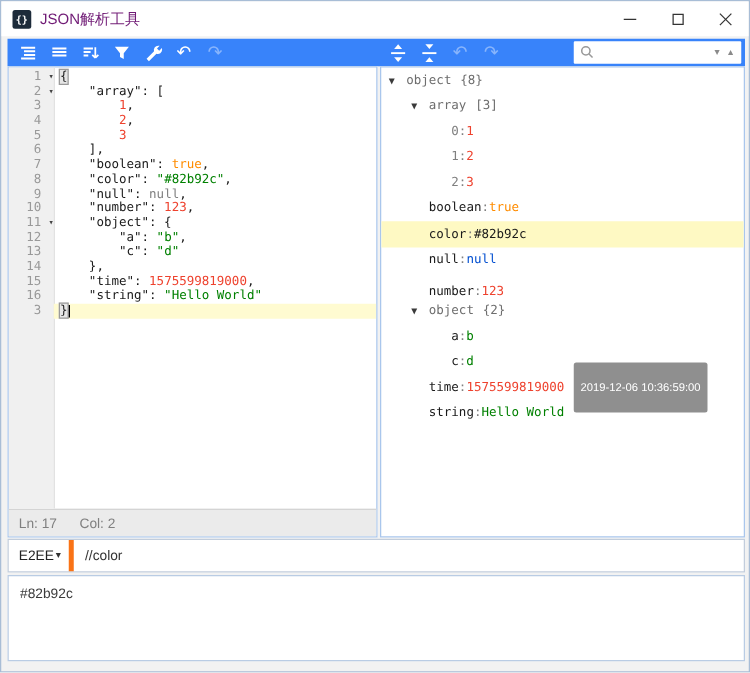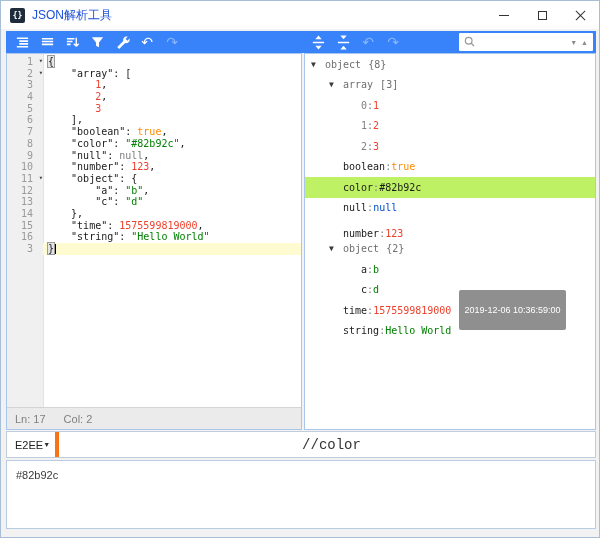--- a/index.html
+++ b/index.html
@@ -3,21 +3,21 @@
 <meta charset="utf-8">
 <style>
   * { margin:0; padding:0; box-sizing:border-box; }
   html,body { width:600px; height:538px; }
   body { font-family:"Liberation Sans",sans-serif; background:#f2f2f2; overflow:hidden; }
   #window { position:relative; width:600px; height:538px; background:#f2f2f2; border:1px solid #a8bdd6; overflow:hidden; }
 
   
   .titlebar { position:absolute; top:0; left:0; right:0; height:28px; background:#ffffff; display:flex; align-items:center; padding-left:9px; }
   .app-icon { width:15px; height:15px; background:#1d2b3a; color:#fff; font:bold 8px "DejaVu Sans Mono",monospace; display:flex; align-items:center; justify-content:center; border-radius:2px; flex-shrink:0; }
-  .win-title { font-size:12px; color:#1d4ed8; margin-left:7px; }
+  .win-title { font-size:12px; color:#701a75; margin-left:7px; }
   .win-controls { position:absolute; right:0; top:0; height:28px; display:flex; }
   .win-btn { width:38px; height:28px; display:flex; align-items:center; justify-content:center; }
   .glyph-min { width:10px; height:1px; background:#333; }
   .glyph-max { width:9px; height:9px; border:1px solid #333; }
   .glyph-close { position:relative; width:11px; height:11px; }
   .glyph-close::before,.glyph-close::after { content:""; position:absolute; left:5px; top:-1px; width:1px; height:13px; background:#333; }
   .glyph-close::before { transform:rotate(45deg); }
   .glyph-close::after { transform:rotate(-45deg); }
 
   
@@ -46,39 +46,39 @@
   .sg.num { color:#ee422e; }
   .sg.bool { color:#ff8c00; }
   .sg.nul { color:#808080; }
   .sg.bx { border:1px solid #9a9a9a; background:#e6e6e6; }
   .caret { display:inline-block; width:1px; height:10px; background:#000; vertical-align:text-bottom; }
   .statusbar { height:22px; background:#ebebeb; border-top:1px solid #d4d4d4; color:#808080; font-size:11px; display:flex; align-items:center; padding-left:8px; gap:18px; flex-shrink:0; }
 
   
   .tree-panel { position:absolute; left:303px; top:52px; width:292px; height:377px; background:#fff; border:1px solid #a9c6ec; overflow:hidden; font-family:"DejaVu Sans Mono",monospace; font-size:10px; }
   .trow { height:20.5px; display:flex; align-items:center; }
-  .trow.hl { background:#bef264; }
+  .trow.hl { background:#fef9c3; }
   .tarrow { width:14px; font-size:8px; color:#3a3a3a; cursor:pointer; flex-shrink:0; }
   .tlabel { color:#6e6e6e; }
   .tmeta { color:#6e6e6e; margin-left:7px; }
   .tfield { color:#1a1a1a; }
   .tfield.idx { color:#808080; }
   .tsep { color:#808080; }
   .tval.num { color:#ee422e; }
   .tval.bool { color:#ff8c00; }
   .tval.nul { color:#004ed0; }
   .tval.str { color:#008000; }
   .tval.plain { color:#1a1a1a; }
   .badge { margin-left:8px; background:#8f8f8f; color:#fff; font-family:"Liberation Sans",sans-serif; font-size:9px; padding:15px 5px; border-radius:2px; white-space:nowrap; }
 
   
   .query-row { position:absolute; left:5px; top:430px; width:590px; height:27px; background:#fff; border:1px solid #c2cddc; display:flex; }
   .mode-select { width:52px; border-right:4px solid #f97316; display:flex; align-items:center; justify-content:space-between; padding:0 6px 0 8px; font-size:11px; color:#222; cursor:pointer; flex-shrink:0; }
   .mode-caret { font-size:7px; color:#333; }
-  .query-input { flex:1; border:none; outline:none; padding-left:9px; font-size:14px; color:#333; font-family:Liberation Mono, monospace; background:transparent;text-align:center; }
+  .query-input { flex:1; border:none; outline:none; padding-left:9px; font-size:11px; color:#333; font-family:Liberation Sans, sans-serif; background:transparent; }
 
   
   .result-area { position:absolute; left:5px; top:459px; width:590px; height:69px; background:#fff; border:1px solid #b9cce4; padding:8px 9px; font-size:11px; color:#3a3a3a; font-family:"Liberation Sans",sans-serif; }
 </style>
 </head>
 <body>
 
 <div id="window">
 
   <div class="titlebar">

